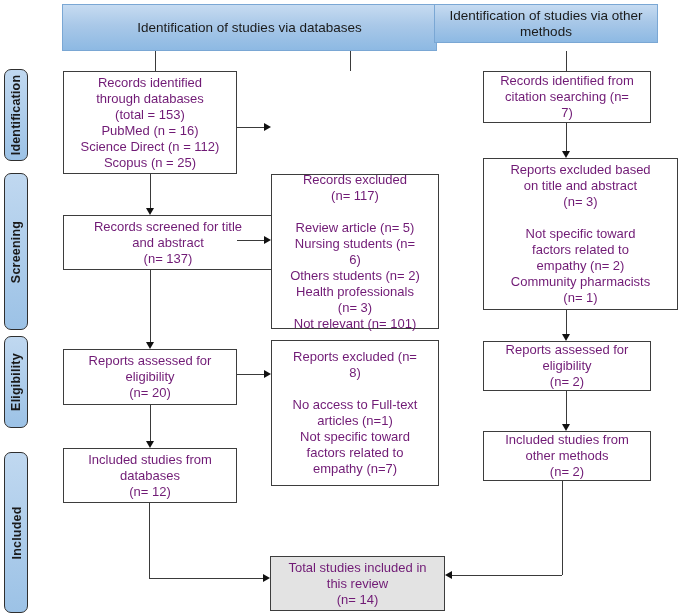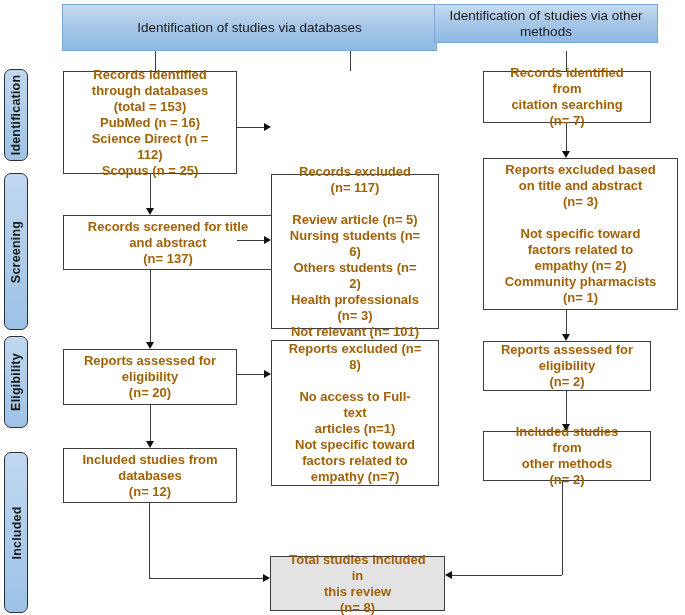--- a/index.html
+++ b/index.html
@@ -20,21 +20,21 @@
     border:1.4px solid #2f2f2f;border-radius:7px;box-sizing:border-box;
   }
   .stage-lbl span{
     transform:rotate(-90deg);white-space:nowrap;font-weight:bold;
     font-size:12.5px;color:#1a1a1a;letter-spacing:.2px;
   }
   .box{
     position:absolute;display:flex;align-items:center;justify-content:center;
     text-align:center;background:#ffffff;border:1.3px solid #3d3d3d;
     box-sizing:border-box;font-size:13px;line-height:16px;white-space:pre-line;
-    padding:2px 16px;color:#a16207;font-weight:bold;
+    padding:2px 16px;color:#701a75;
   }
   .box.gray{background:#e3e3e3;}
   .vline{position:absolute;width:1.2px;background:#3a3a3a;}
   .hline{position:absolute;height:1.2px;background:#3a3a3a;}
   .head{position:absolute;width:0;height:0;}
   .head.down{border-left:4.5px solid transparent;border-right:4.5px solid transparent;border-top:7px solid #111;}
   .head.right{border-top:4.5px solid transparent;border-bottom:4.5px solid transparent;border-left:7px solid #111;}
   .head.left{border-top:4.5px solid transparent;border-bottom:4.5px solid transparent;border-right:7px solid #111;}
 </style>
 </head>
@@ -104,21 +104,21 @@
 (n= 1)</div>
   <div class="box" style="left:483px;top:341px;width:168px;height:50px">Reports assessed for
 eligibility
 (n= 2)</div>
   <div class="box" style="left:483px;top:431px;width:168px;height:50px">Included studies from
 other methods
 (n= 2)</div>
 
   <div class="box gray" style="left:270px;top:556px;width:175px;height:55px">Total studies included in
 this review
-(n= 8)</div>
+(n= 14)</div>
 
   <div class="vline" style="left:155px;top:51px;height:20px"></div>
   <div class="vline" style="left:350px;top:51px;height:20px"></div>
   <div class="vline" style="left:566px;top:51px;height:20px"></div>
 
   <div class="vline" style="left:150px;top:174px;height:34px"></div>
   <div class="head down" style="left:146px;top:208px"></div>
 
   <div class="vline" style="left:150px;top:270px;height:72px"></div>
   <div class="head down" style="left:146px;top:342px"></div>

